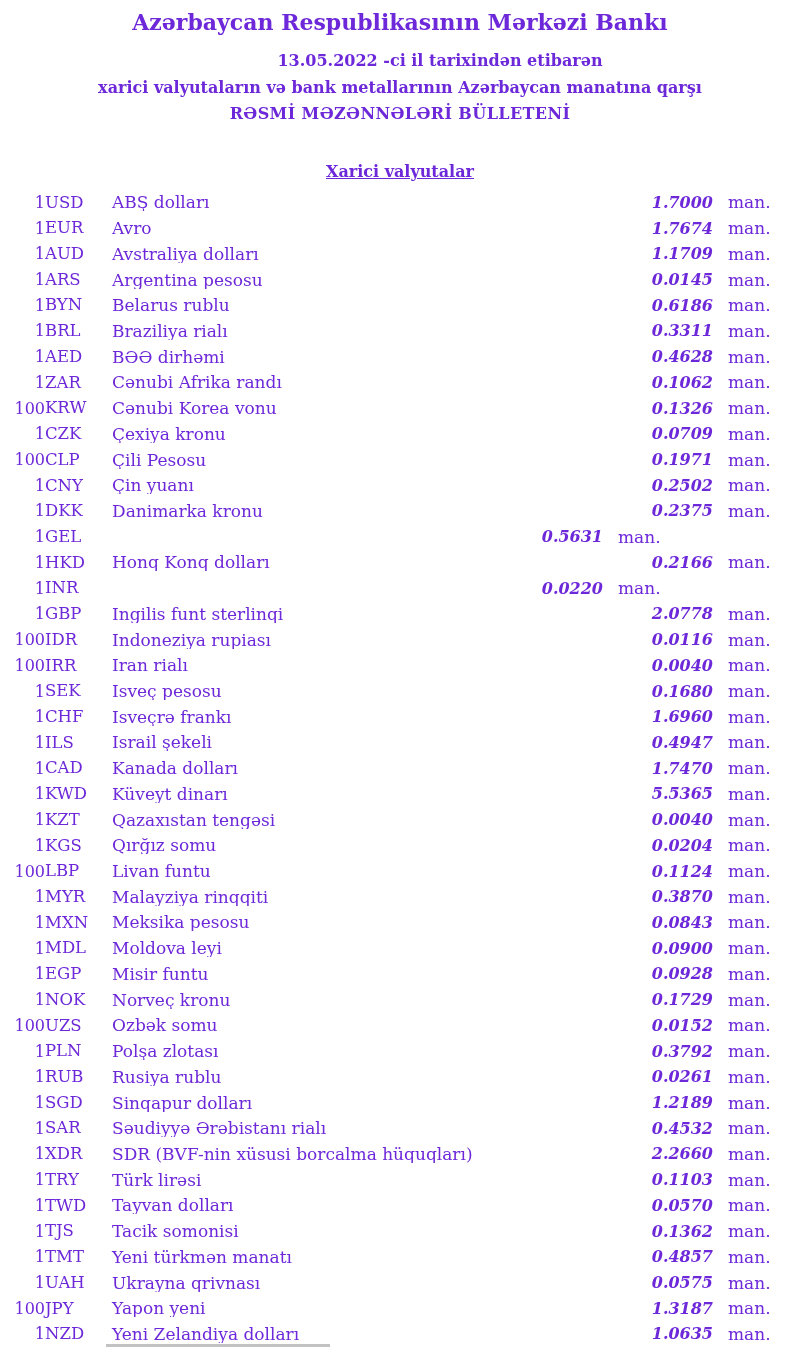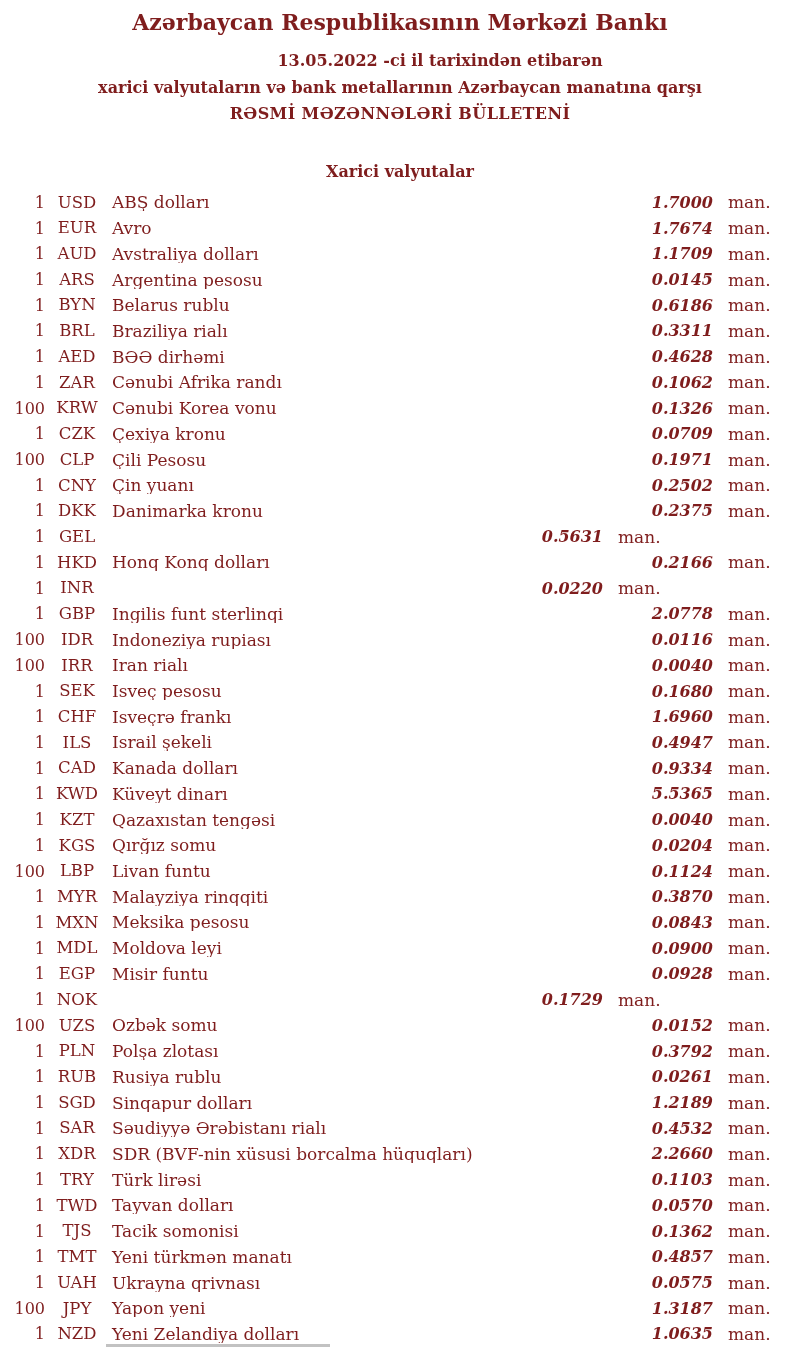--- a/index.html
+++ b/index.html
@@ -1,41 +1,41 @@
 <!DOCTYPE html>
 <html><head>
 <meta charset="utf-8">
 <style>
   html,body{margin:0;padding:0;background:#fff;}
   .page{
     position:relative;width:800px;height:1348px;background:#ffffff;
-    font-family:"DejaVu Serif","Liberation Serif",serif;color:#7f1d1d;
+    font-family:"DejaVu Serif","Liberation Serif",serif;color:#6d28d9;
     overflow:hidden;
   }
   .title{
     position:absolute;top:9px;left:0;width:100%;margin:0;
     text-align:center;font-size:22px;font-weight:bold;
   }
   .sub{position:absolute;left:0;width:100%;text-align:center;font-weight:bold;}
   .sub-date{top:51px;font-size:16px;margin-left:40px;}
   .sub-scope{top:78px;font-size:16px;}
   .sub-bulletin{top:104px;font-size:16px;letter-spacing:0.4px;}
   .section-heading{
     position:absolute;top:162px;left:0;width:100%;
-    text-align:center;font-weight:bold;font-size:16px;
+    text-align:center;font-weight:bold;font-size:16px;text-decoration:underline;
   }
   .rates-table{position:absolute;top:190px;left:0;width:800px;}
   .row{
     display:grid;
     grid-template-columns:45px 64px 1fr 110px 87px;
     height:25.72px;align-items:center;
     font-size:17px;line-height:1;
   }
   .qty{text-align:right;font-size:16px;}
-  .code{text-align:center;font-size:16.5px;}
+  .code{text-align:left;font-size:16.5px;}
   .name{padding-left:3px;white-space:nowrap;overflow:hidden;}
   .rate{text-align:right;font-weight:bold;font-style:italic;font-size:16px;}
   .unit{padding-left:15px;}
   .clip-strip{
     position:absolute;left:106px;top:1344px;width:224px;height:3px;
     background:#c2c2c2;
   }
 </style>
 </head>
 <body>
@@ -218,21 +218,21 @@
     <span class="code">ILS</span>
     <span class="name">İsrail şekeli</span>
     <span class="rate">0.4947</span>
     <span class="unit">man.</span>
   </div>
 
   <div class="row">
     <span class="qty">1</span>
     <span class="code">CAD</span>
     <span class="name">Kanada dolları</span>
-    <span class="rate">0.9334</span>
+    <span class="rate">1.7470</span>
     <span class="unit">man.</span>
   </div>
 
   <div class="row">
     <span class="qty">1</span>
     <span class="code">KWD</span>
     <span class="name">Küveyt dinarı</span>
     <span class="rate">5.5365</span>
     <span class="unit">man.</span>
   </div>
@@ -289,20 +289,21 @@
     <span class="qty">1</span>
     <span class="code">EGP</span>
     <span class="name">Misir funtu</span>
     <span class="rate">0.0928</span>
     <span class="unit">man.</span>
   </div>
 
   <div class="row">
     <span class="qty">1</span>
     <span class="code">NOK</span>
+    <span class="name">Norveç kronu</span>
     <span class="rate">0.1729</span>
     <span class="unit">man.</span>
   </div>
 
   <div class="row">
     <span class="qty">100</span>
     <span class="code">UZS</span>
     <span class="name">Özbək somu</span>
     <span class="rate">0.0152</span>
     <span class="unit">man.</span>

